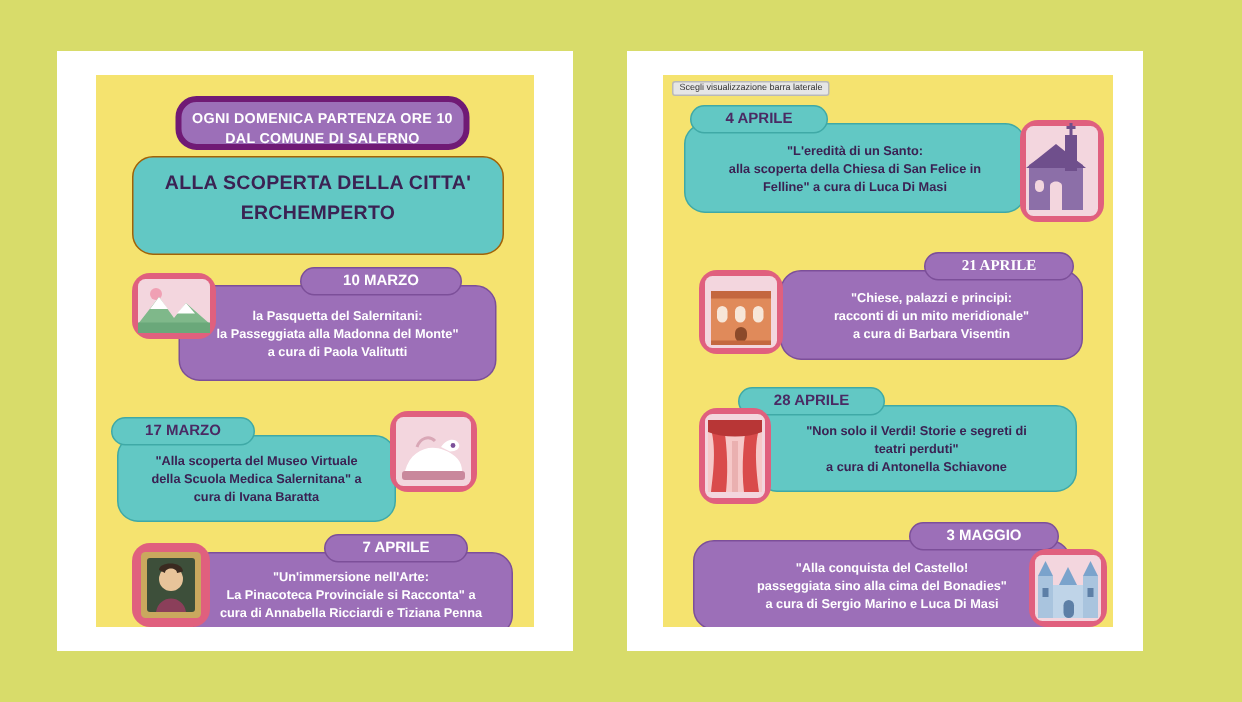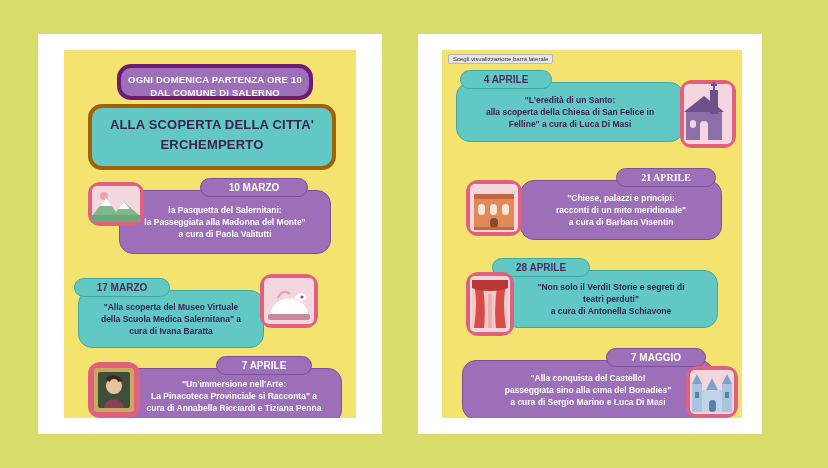--- a/index.html
+++ b/index.html
@@ -42,21 +42,21 @@
   
   .pill {
     position: absolute;
     border-radius: 14px;
     box-sizing: border-box;
     text-align: center;
     font-weight: bold;
     letter-spacing: .2px;
   }
   .purple { background: #9c6fb8; color: #ffffff; border: 4px solid #701a75; }
-  .teal   { background: #62c8c4; color: #4a2a63; border: 4px solid #a16207; }
+  .teal   { background: #62c8c4; color: #4a2a63; border: 1px solid #a16207; }
   .datepill {
     position: absolute;
     border-radius: 12px;
     background: #9c6fb8;
     color: #ffffff;
     border: 1px solid #7c4f99;
     font-weight: bold;
     text-align: center;
     line-height: 1.05;
     box-sizing: border-box;
@@ -264,21 +264,21 @@
           <rect x="0" y="0" width="48" height="64" rx="8" fill="#e0607e"></rect>
           <rect x="4" y="4" width="40" height="56" rx="5" fill="#f3d6de"></rect>
           <rect x="6" y="8" width="36" height="48" fill="#f6c8c8"></rect>
           <path d="M6 8 C12 22 10 40 8 56 L18 56 C20 38 18 20 16 8 Z" fill="#d94b4b"></path>
           <path d="M42 8 C36 22 38 40 40 56 L30 56 C28 38 30 20 32 8 Z" fill="#d94b4b"></path>
           <path d="M6 8 L42 8 L42 16 C32 20 16 20 6 16 Z" fill="#b83636"></path>
           <rect x="22" y="22" width="4" height="34" fill="#eab0b0"></rect>
         </svg>
       </div>
 
-      <div class="datepill" style="left:164px; top:298px; width:100px; height:19px; font-size:10px; padding-top:4px;">7 MAGGIO</div>
+      <div class="datepill" style="left:164px; top:298px; width:100px; height:19px; font-size:10px; padding-top:4px;">3 MAGGIO</div>
       <div class="body-text" style="left:20px; top:310px; width:252px; height:60px; font-size:8.5px;">
         <span>
           <span class="line">"Alla conquista del Castello!</span>
           <span class="line">passeggiata sino alla cima del Bonadies"</span>
           <span class="line">a cura di Sergio Marino e Luca Di Masi</span>
         </span>
       </div>
       <div class="art" style="left:244px; top:316px; width:52px; height:52px;">
         <svg viewBox="0 0 52 52" xmlns="http://www.w3.org/2000/svg">
           <rect x="0" y="0" width="52" height="52" rx="8" fill="#e0607e"></rect>

